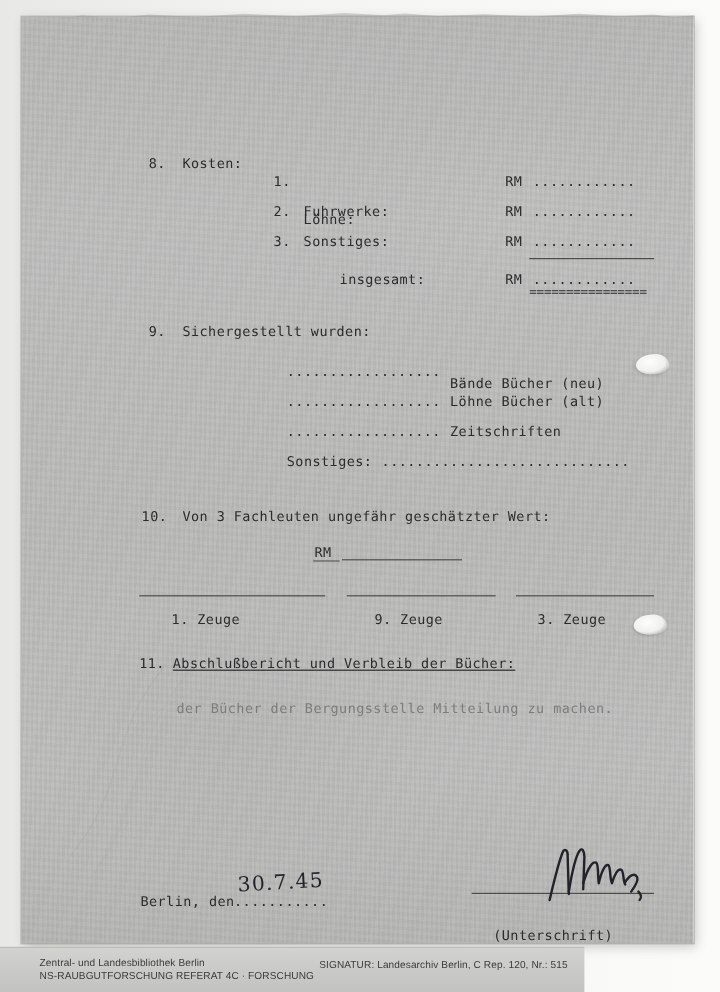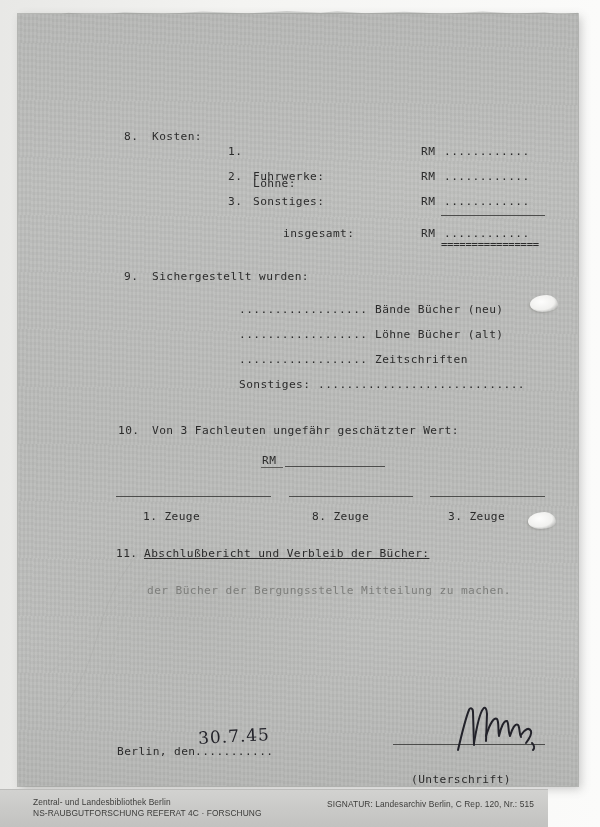--- a/index.html
+++ b/index.html
@@ -74,21 +74,21 @@
   
   .punch {
     position: absolute;
     background: radial-gradient(ellipse at 40% 40%, #fdfdfc 0%, #f0f0ee 55%, rgba(220,220,216,0) 78%);
     border-radius: 60% 40% 55% 45% / 55% 60% 40% 45%;
     box-shadow: -1px 1px 2px rgba(120,120,116,.35);
   }
 
   
   #footer-bar {
-    position: absolute; left: 0; bottom: 0; width: 548px; height: 37px;
+    position: absolute; left: 0; bottom: 0; width: 487px; height: 37px;
     background: linear-gradient(180deg,#d2d2d0 0%,#c9c9c7 55%,#c2c2c0 100%);
     border-top: 1px solid #bcbcba;
   }
   #footer-bar .ftxt {
     position: absolute;
     font-family: "Liberation Sans", sans-serif;
     font-size: 8.4px; color: #3c3c3a; white-space: pre; letter-spacing: .1px;
   }
   #footer-left  { left: 33px; top: 7px; line-height: 10.5px; }
   #footer-right { right: 14px; top: 9px; }
@@ -138,21 +138,21 @@
 
     <div class="ln" style="left:283px; top:227px;">insgesamt:</div>
     <div class="ln" style="left:421px; top:227px;">RM</div>
     <div class="ln" style="left:444px; top:227px;">............</div>
     <div class="ln" style="left:441px; top:238px; font-size:10.5px; letter-spacing:-.2px;">================</div>
 
     <div class="ln" style="left:124px; top:270px;">9.</div>
     <div class="ln" style="left:152px; top:270px;">Sichergestellt wurden:</div>
 
     <div class="ln" style="left:239px; top:303px;">..................</div>
-    <div class="ln" style="left:375px; top:303px;">Bände Bücher (neu)</div>
+    <div class="ln" style="left:375px; top:313px;">Bände Bücher (neu)</div>
 
     <div class="ln" style="left:239px; top:328px;">..................</div>
     <div class="ln" style="left:375px; top:328px;">Löhne Bücher (alt)</div>
 
     <div class="ln" style="left:239px; top:353px;">..................</div>
     <div class="ln" style="left:375px; top:353px;">Zeitschriften</div>
 
     <div class="ln" style="left:239px; top:378px;">Sonstiges:</div>
     <div class="ln" style="left:318px; top:378px;">.............................</div>
 
@@ -161,21 +161,21 @@
 
     <div class="ln" style="left:262px; top:454px;">RM</div>
     <div class="rule thin" style="left:261px; top:467px; width:22px;"></div>
     <div class="rule" style="left:285px; top:466px; width:100px;"></div>
 
     <div class="rule" style="left:116px; top:496px; width:155px;"></div>
     <div class="rule" style="left:289px; top:496px; width:124px;"></div>
     <div class="rule" style="left:430px; top:496px; width:115px;"></div>
 
     <div class="ln" style="left:143px; top:510px;">1. Zeuge</div>
-    <div class="ln" style="left:312px; top:510px;">8. Zeuge</div>
+    <div class="ln" style="left:312px; top:510px;">9. Zeuge</div>
     <div class="ln" style="left:448px; top:510px;">3. Zeuge</div>
 
     <div class="ln" style="left:116px; top:547px;">11.</div>
     <div class="ln" style="left:144px; top:547px;text-decoration:underline;">Abschlußbericht und Verbleib der Bücher:</div>
 
     <div class="ln faint" style="left:147px; top:584px;">der Bücher der Bergungsstelle Mitteilung zu machen.</div>
 
     <div class="ln" style="left:117px; top:745px;">Berlin, den</div>
     <div class="ln" style="left:195px; top:745px;">...........</div>
     <div class="hand" style="left:198px; top:726px;">30.7.45</div>

